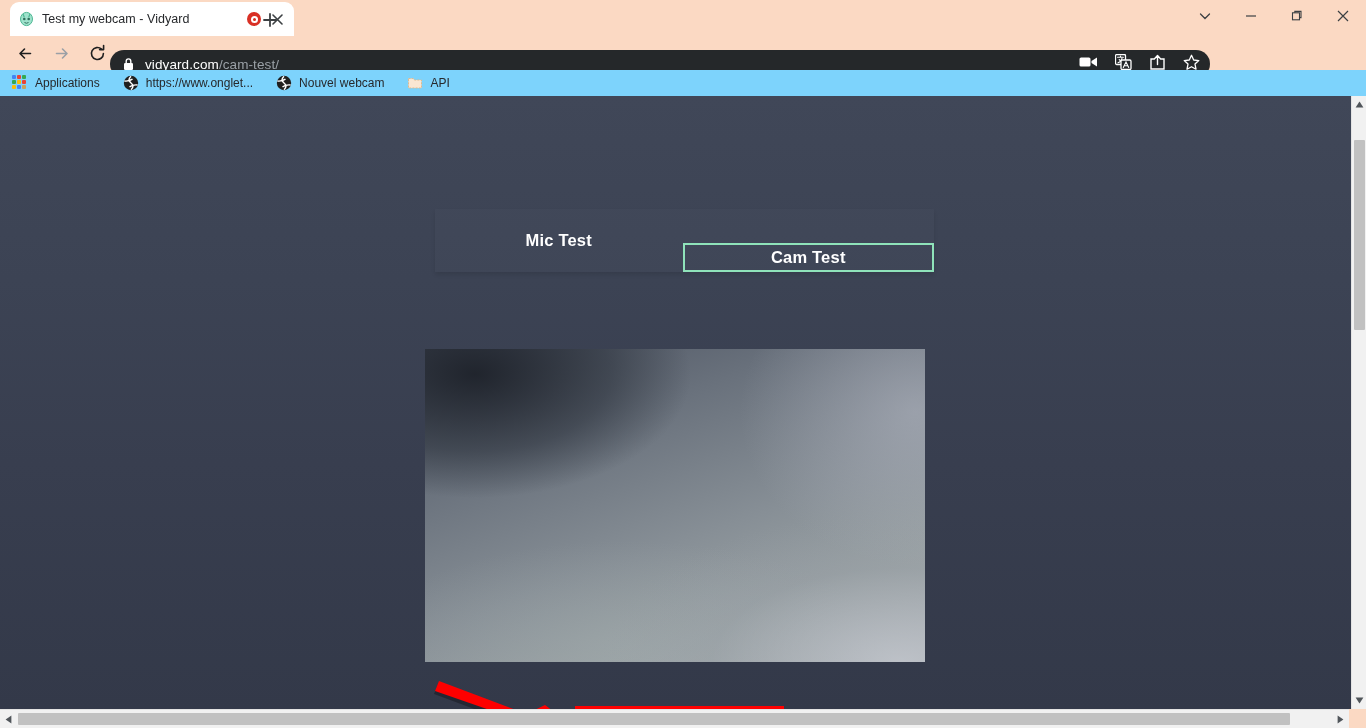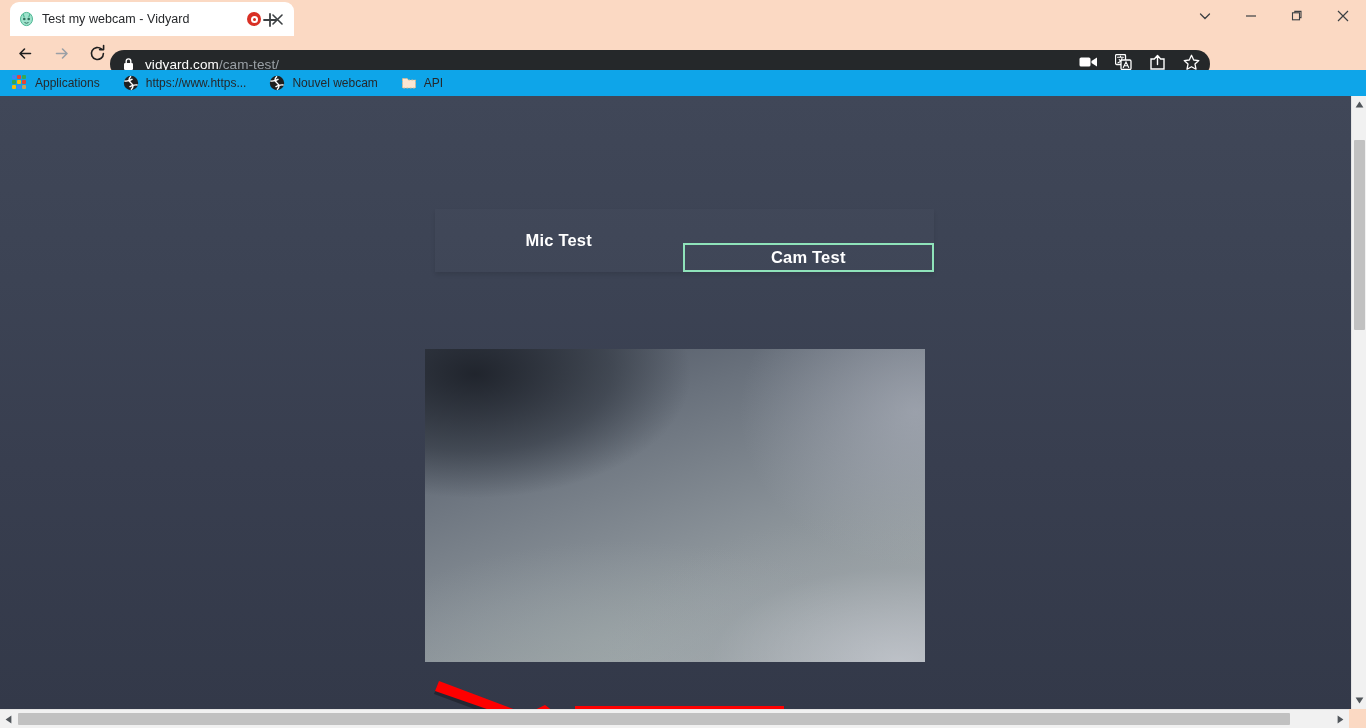--- a/index.html
+++ b/index.html
@@ -85,21 +85,21 @@
   .ext-ic{ width:32px; height:32px; display:flex; align-items:center; justify-content:center; }
   .profile-av{
     width:22px; height:22px; border-radius:50%; background:#c5221f;
     color:#fff; font-size:12px; font-weight:bold;
     display:flex; align-items:center; justify-content:center;
   }
 
   
   .bookmarks{
     position:absolute; left:0; top:70px; width:1366px; height:26px;
-    background:#0ea5e9; display:flex; align-items:center; padding-left:12px; gap:0;
+    background:#7dd3fc; display:flex; align-items:center; padding-left:12px; gap:0;
   }
   .bm{
     display:flex; align-items:center; gap:7px; height:22px;
     padding:0 9px 0 0; margin-right:14px; border-radius:4px;
   }
   .bm-label{ font-size:12px; color:#26282b; white-space:nowrap; }
   .bm-ico{ width:16px; height:16px; flex:0 0 16px; display:block; }
   .appsgrid{
     width:14px; height:14px; display:grid;
     grid-template-columns:repeat(3,1fr); grid-template-rows:repeat(3,1fr); gap:1.5px;
@@ -343,21 +343,21 @@
   </div>
 
   <div class="bm">
     <span class="bm-ico">
       <svg width="16" height="16" viewBox="0 0 16 16">
         <circle cx="8" cy="8" r="7.2" fill="#1f1f1f"></circle>
         <path d="M8 1.2 Q4.2 5 8 8 Q11.8 11 8 14.8" stroke="#ffffff" stroke-width="1.5" fill="none"></path>
         <path d="M1.4 6 Q6 6.5 9.5 4.2 M6.5 11.8 Q10 9.5 14.6 10" stroke="#ffffff" stroke-width="1.4" fill="none"></path>
       </svg>
     </span>
-    <span class="bm-label">https://www.https...</span>
+    <span class="bm-label">https://www.onglet...</span>
   </div>
 
   <div class="bm">
     <span class="bm-ico">
       <svg width="16" height="16" viewBox="0 0 16 16">
         <circle cx="8" cy="8" r="7.2" fill="#1f1f1f"></circle>
         <path d="M8 1.2 Q4.2 5 8 8 Q11.8 11 8 14.8" stroke="#ffffff" stroke-width="1.5" fill="none"></path>
         <path d="M1.4 6 Q6 6.5 9.5 4.2 M6.5 11.8 Q10 9.5 14.6 10" stroke="#ffffff" stroke-width="1.4" fill="none"></path>
       </svg>
     </span>

